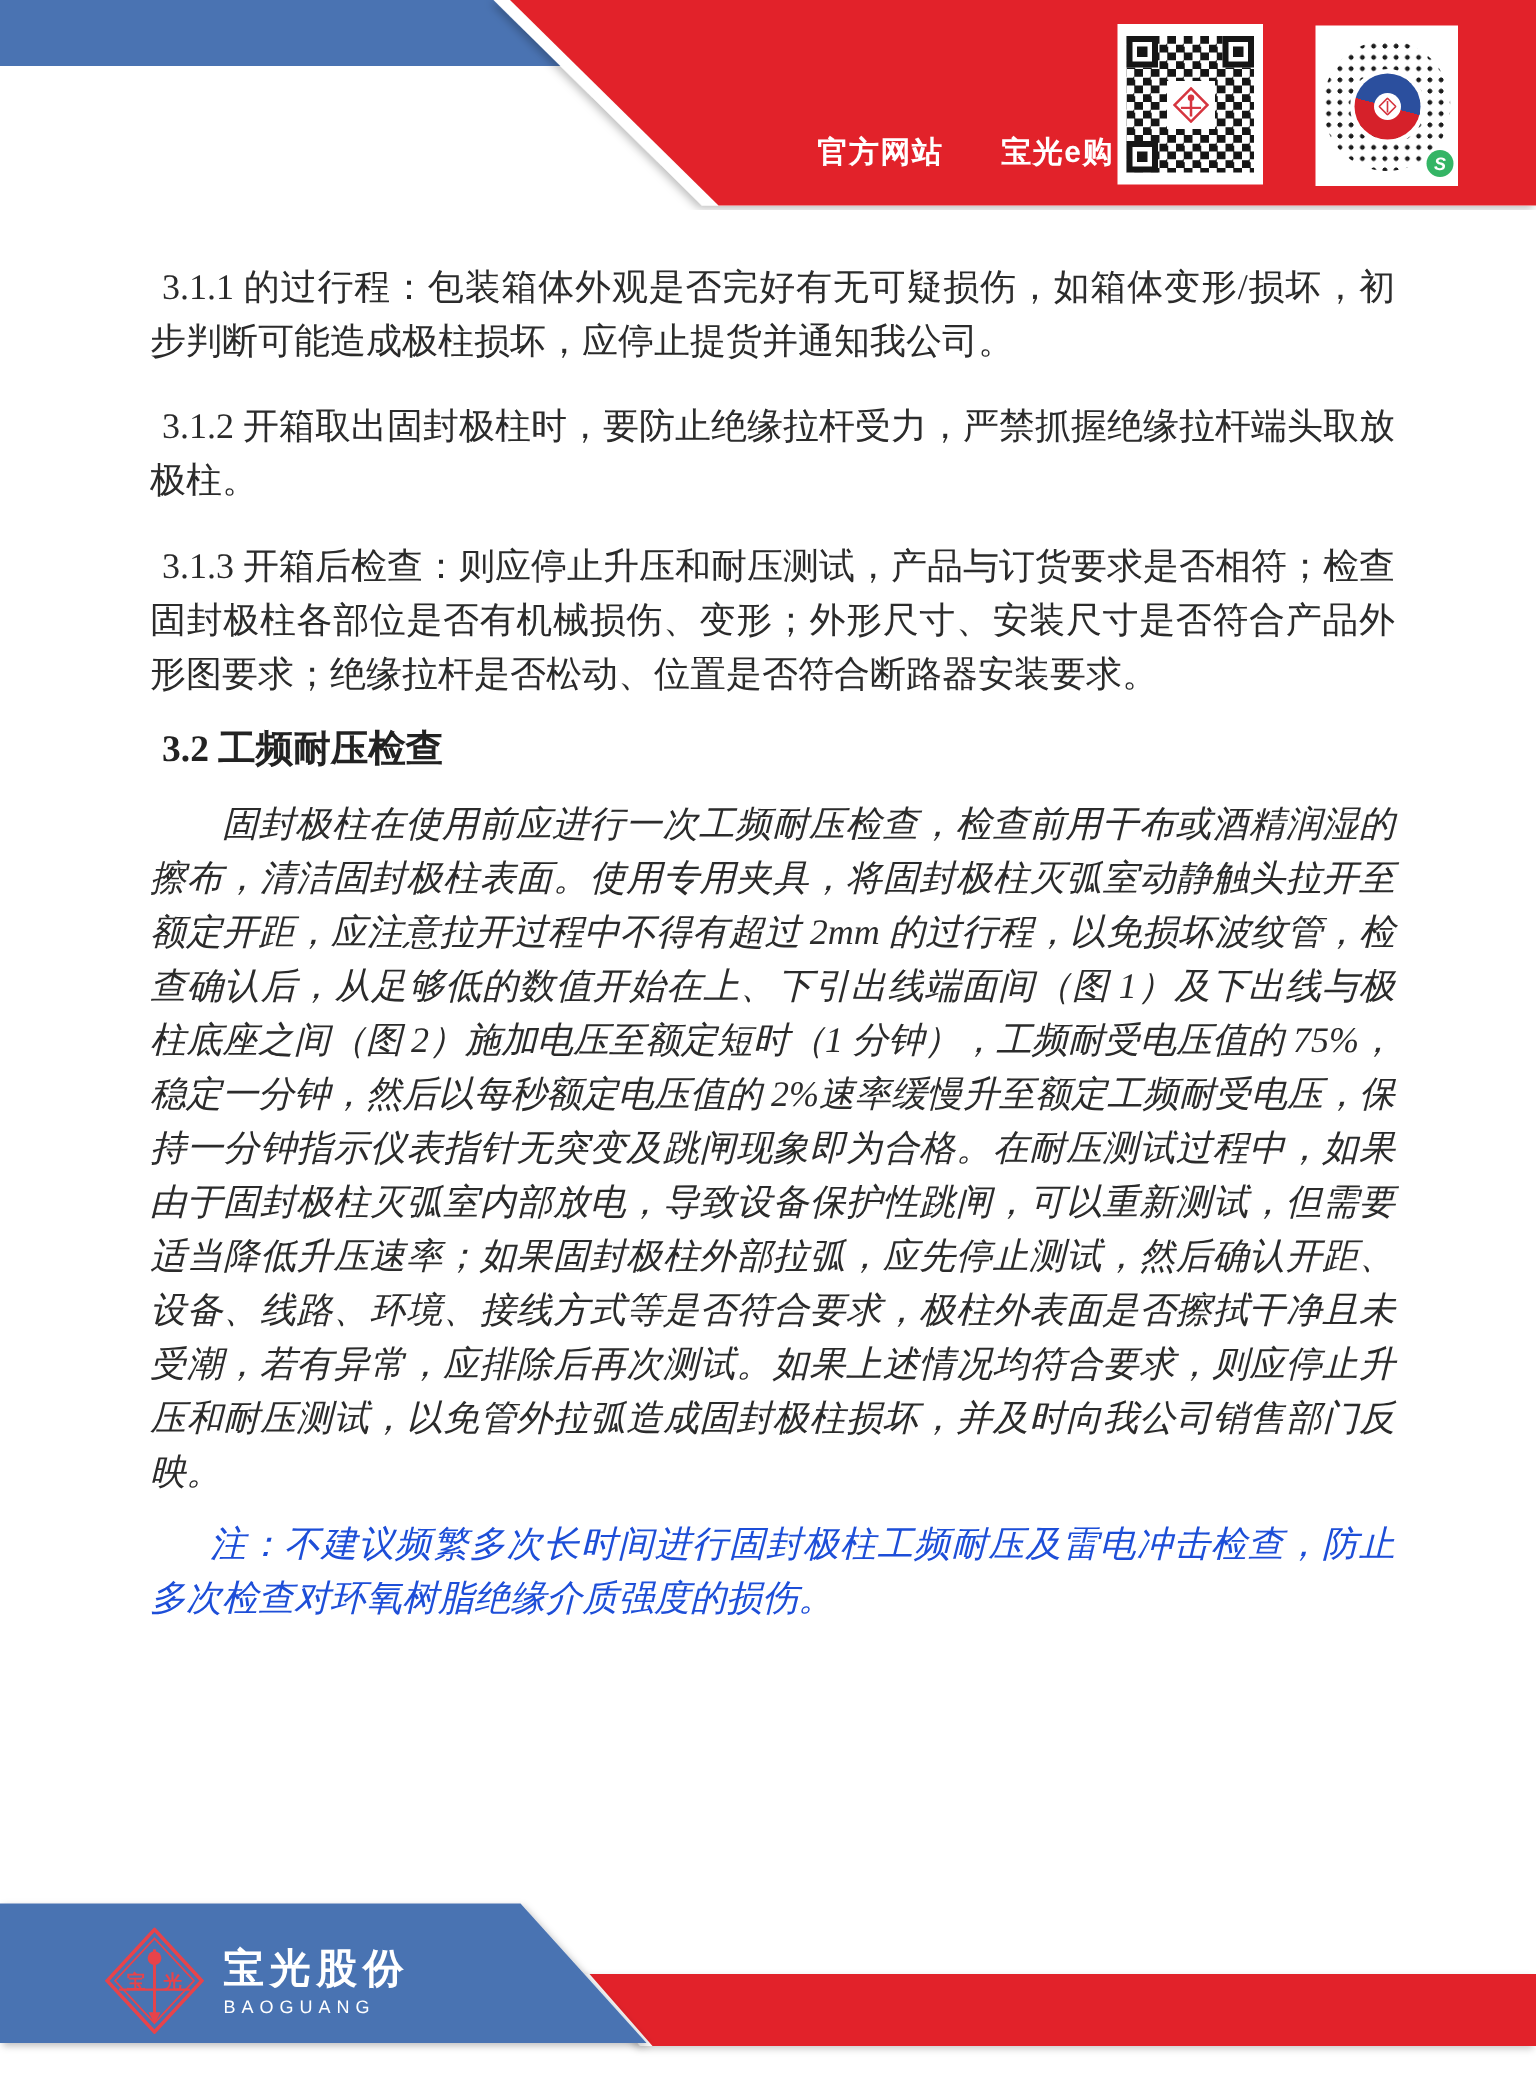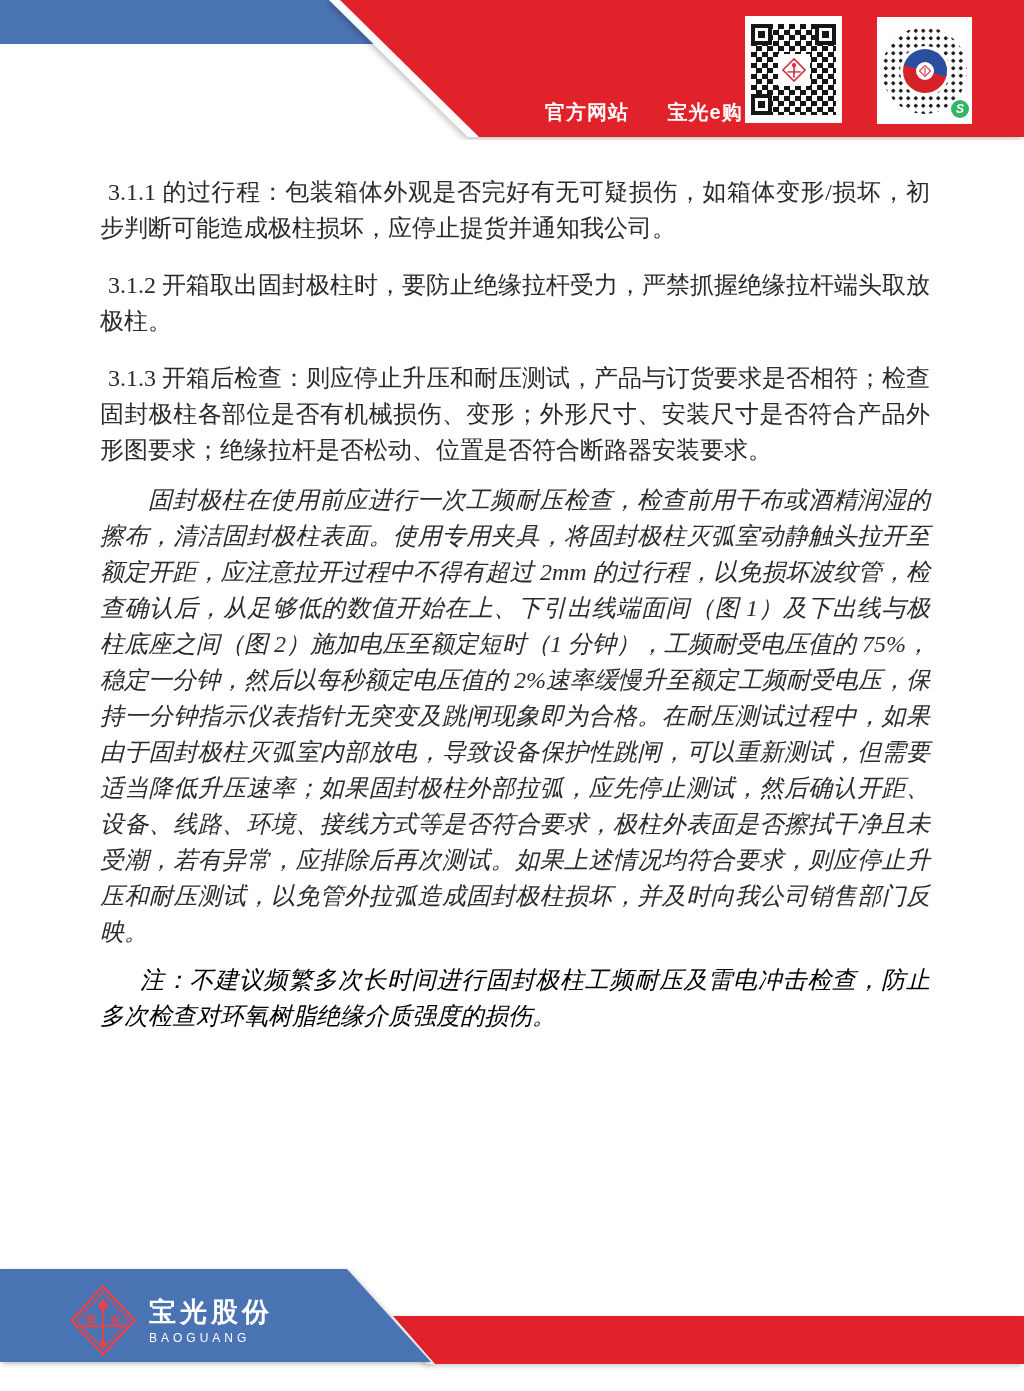--- a/index.html
+++ b/index.html
@@ -3,21 +3,21 @@
 <meta charset="utf-8">
 <style>
   html,body { margin:0; padding:0; background:#ffffff; }
   .page {
     position:relative; width:1024px; height:1391px; background:#ffffff;
     overflow:hidden; font-family:"Liberation Serif","DejaVu Serif",serif;
   }
   
   .hdr-svg { position:absolute; left:0; top:0; display:block; }
   .hdr-nav {
-    position:absolute; left:545px; top:99px; color:#fff;
+    position:absolute; left:545px; top:88px; color:#fff;
     font-family:"Liberation Sans","DejaVu Sans",sans-serif;
     font-weight:bold; font-size:20px; letter-spacing:1px; white-space:nowrap;
   }
   .hdr-nav .lnk2 { margin-left:32px; }
 
   
   .qr { position:absolute; background:#fff; }
   .qr1 { left:745px; top:16px; width:97px; height:107px; }
   .qr1 .qr-modules {
     position:absolute; left:6px; right:6px; top:8px; bottom:8px;
@@ -60,21 +60,21 @@
     font-size:24px; line-height:36px; color:#2b2b2b; text-align:justify;
   }
   .content p { margin:0 0 21px 0; text-indent:8px; }
   .content p.p313 { margin-bottom:14px; }
   .content h3 {
     font-size:25px; font-weight:bold; margin:0 0 14px 0; text-indent:8px;
     color:#222; line-height:36px;
   }
   .content p.indent-big { text-indent:48px;font-style:italic; }
   .content p.p32 { margin-bottom:12px; }
-  .content p.note { color:#000000; text-indent:40px; margin-bottom:12px; }
+  .content p.note { color:#1d4ed8; text-indent:40px; margin-bottom:12px; }
 
   
   .ftr-svg { position:absolute; left:0; top:1240px; display:block; }
   .ftr-logo {
     position:absolute; left:70px; top:1285px; display:flex; align-items:center; gap:13px;
     color:#fff; font-family:"Liberation Sans","DejaVu Sans",sans-serif;
   }
   .company-cn { font-size:27px; font-weight:bold; letter-spacing:4px; line-height:34px; }
   .company-en { font-size:12px; font-weight:normal; letter-spacing:4px; line-height:18px; }
 </style>
@@ -128,20 +128,21 @@
     </div>
     <div class="wx-badge">
       <span>S</span>
     </div>
   </div>
 
   <main class="content">
     <p class="p311">3.1.1 的过行程：包装箱体外观是否完好有无可疑损伤，如箱体变形/损坏，初步判断可能造成极柱损坏，应停止提货并通知我公司。</p>
     <p class="p312">3.1.2 开箱取出固封极柱时，要防止绝缘拉杆受力，严禁抓握绝缘拉杆端头取放极柱。</p>
     <p class="p313">3.1.3 开箱后检查：则应停止升压和耐压测试，产品与订货要求是否相符；检查固封极柱各部位是否有机械损伤、变形；外形尺寸、安装尺寸是否符合产品外形图要求；绝缘拉杆是否松动、位置是否符合断路器安装要求。</p>
+    <h3>3.2 工频耐压检查</h3>
     <p class="indent-big p32">固封极柱在使用前应进行一次工频耐压检查，检查前用干布或酒精润湿的擦布，清洁固封极柱表面。使用专用夹具，将固封极柱灭弧室动静触头拉开至额定开距，应注意拉开过程中不得有超过 2mm 的过行程，以免损坏波纹管，检查确认后，从足够低的数值开始在上、下引出线端面间（图 1）及下出线与极柱底座之间（图 2）施加电压至额定短时（1 分钟），工频耐受电压值的 75%，稳定一分钟，然后以每秒额定电压值的 2%速率缓慢升至额定工频耐受电压，保持一分钟指示仪表指针无突变及跳闸现象即为合格。在耐压测试过程中，如果由于固封极柱灭弧室内部放电，导致设备保护性跳闸，可以重新测试，但需要适当降低升压速率；如果固封极柱外部拉弧，应先停止测试，然后确认开距、设备、线路、环境、接线方式等是否符合要求，极柱外表面是否擦拭干净且未受潮，若有异常，应排除后再次测试。如果上述情况均符合要求，则应停止升压和耐压测试，以免管外拉弧造成固封极柱损坏，并及时向我公司销售部门反映。</p>
     <p class="indent-big note">注：不建议频繁多次长时间进行固封极柱工频耐压及雷电冲击检查，防止多次检查对环氧树脂绝缘介质强度的损伤。</p>
   </main>
 
   <svg class="ftr-svg" width="1024" height="151" viewBox="0 0 1024 151">
     <defs>
       <filter id="shadow2" x="-10%" y="-20%" width="120%" height="150%">
         <feDropShadow dx="2" dy="2" stdDeviation="2.5" flood-color="#000" flood-opacity="0.25"></feDropShadow>
       </filter>
       <filter id="shadow3" x="-5%" y="-30%" width="110%" height="170%">

